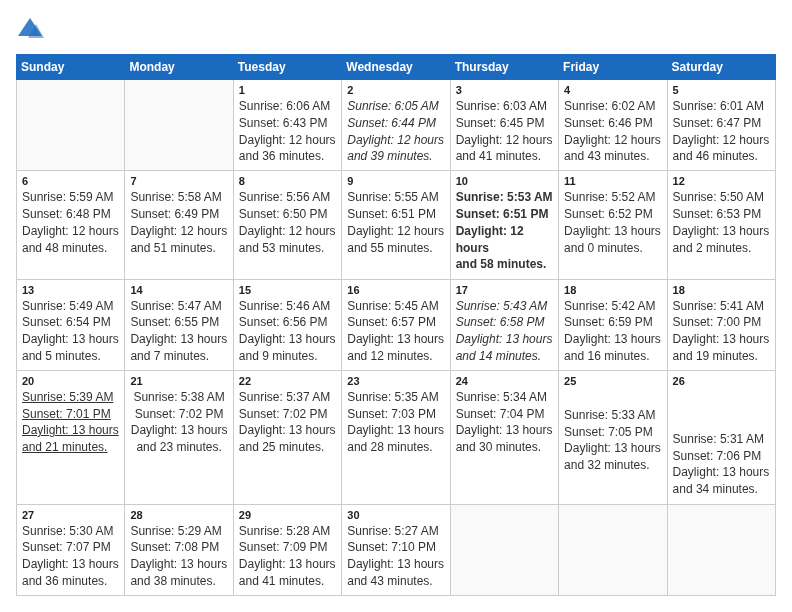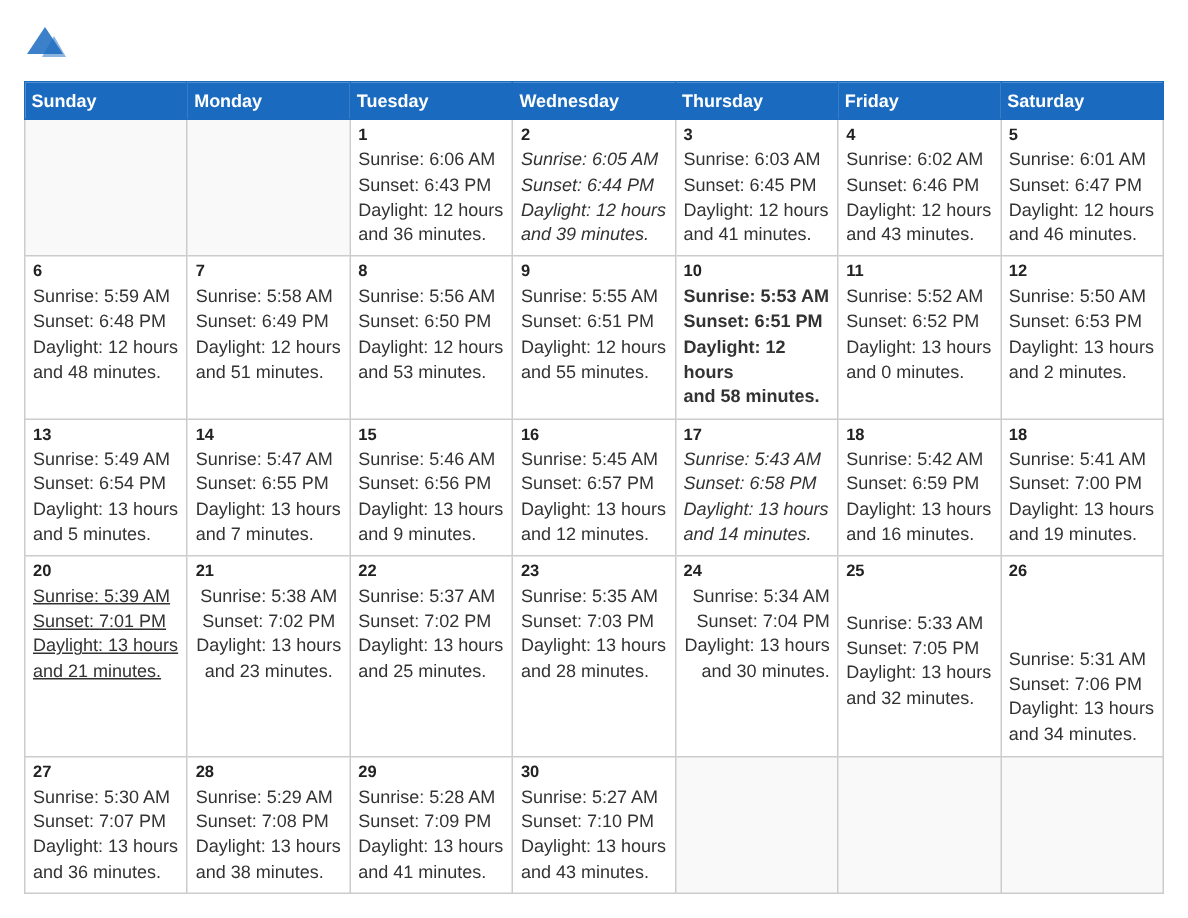--- a/index.html
+++ b/index.html
@@ -299,21 +299,21 @@
           </td>
           <td>
             <span class="day-number">23</span>
             <div class="day-info" style="white-space: pre-line;">Sunrise: 5:35 AM
 Sunset: 7:03 PM
 Daylight: 13 hours
 and 28 minutes.</div>
           </td>
           <td>
             <span class="day-number">24</span>
-            <div class="day-info" style="white-space: pre-line; text-align: right;">Sunrise: 5:34 AM
+            <div class="day-info" style="white-space: pre-line;">Sunrise: 5:34 AM
 Sunset: 7:04 PM
 Daylight: 13 hours
 and 30 minutes.</div>
           </td>
           <td>
             <span class="day-number">25</span>
             <div class="day-info" style="white-space: pre-line; margin-top: 20px;">Sunrise: 5:33 AM
 Sunset: 7:05 PM
 Daylight: 13 hours
 and 32 minutes.</div>

